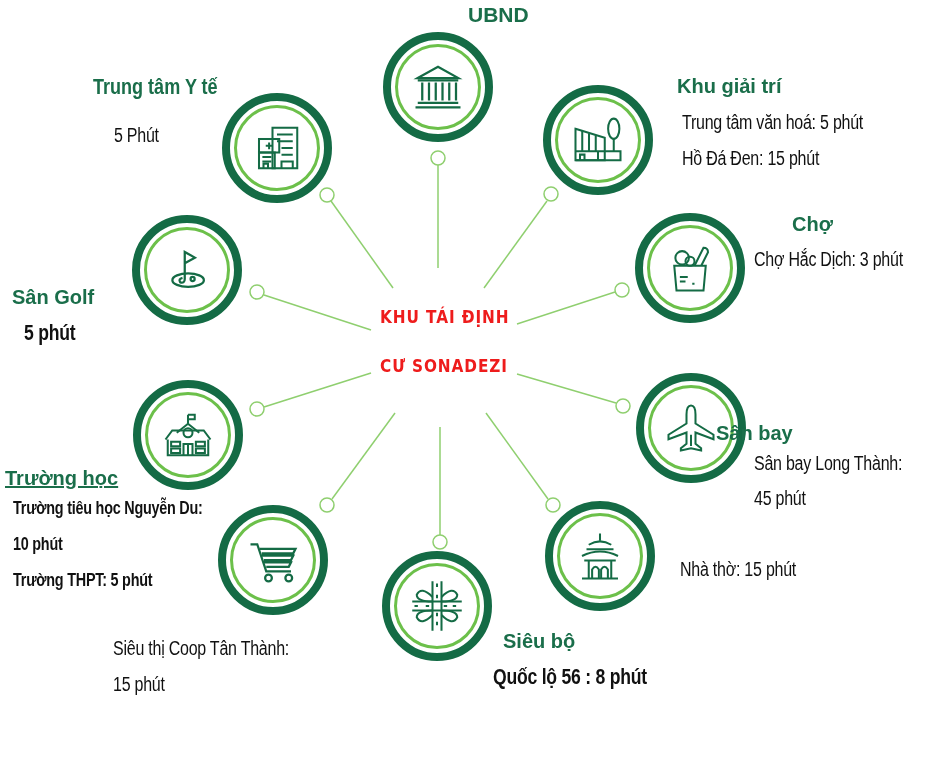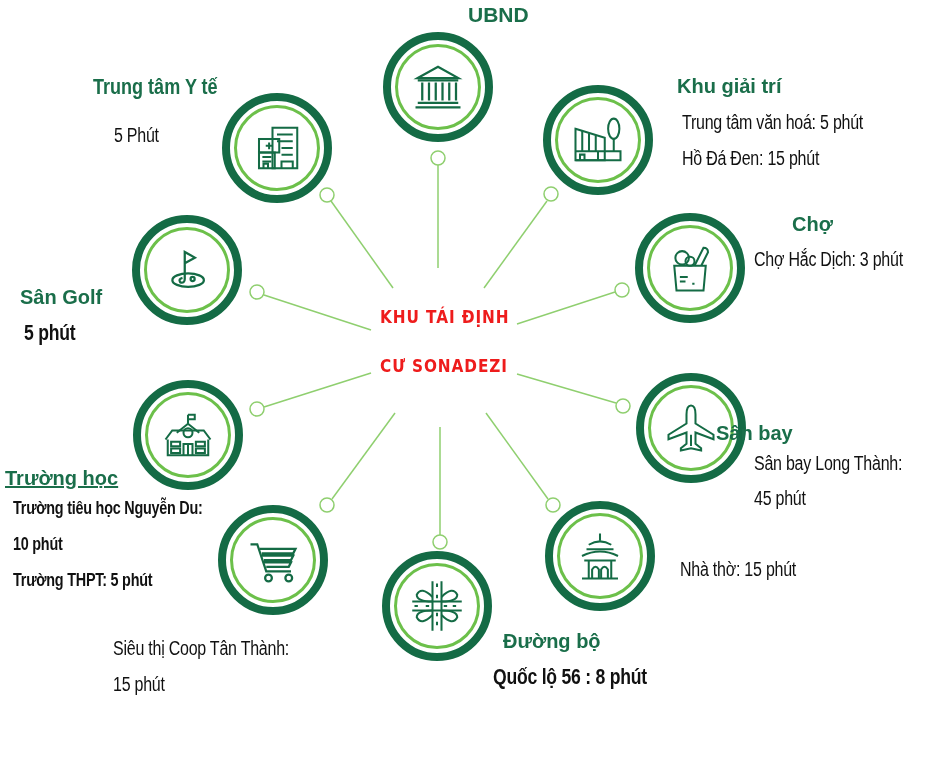--- a/index.html
+++ b/index.html
@@ -103,21 +103,21 @@
 <div class="label txt" style="left:754px; top:248px; font-weight:normal;">Chợ Hắc Dịch: 3 phút</div>
 
 <div class="hub" style="left:132px; top:215px;">
   <svg viewBox="0 0 48 48" fill="none" stroke="#146b45" stroke-width="2">
     <path d="M22 32 V8 L31 13 L22 18"></path>
       <ellipse cx="25" cy="33" rx="14" ry="6"></ellipse>
     <path d="M22 32 Q22 36 18 35 Q16 32 20 31"></path>
       <circle cx="29" cy="32" r="1.8"></circle>
   </svg>
 </div>
-<div class="label title" style="left:20px; top:286px;">Sân Golf</div>
+<div class="label title" style="left:12px; top:286px;">Sân Golf</div>
 <div class="label txt" style="left:24px; top:320px; font-size:22px;">5 phút</div>
 
 <div class="hub" style="left:133px; top:380px;">
   <svg viewBox="0 0 48 48" fill="none" stroke="#146b45" stroke-width="1.8">
     <path d="M24 6 V14 M24 6 H30 V10 H24"></path>
       <path d="M14 22 L24 14 L34 22"></path>
       <circle cx="24" cy="22" r="4"></circle>
     <path d="M4 28 L10 20 H38 L44 28 M6 28 V42 H42 V28"></path>
     <rect x="9" y="30" width="8" height="4"></rect>
       <rect x="9" y="36" width="8" height="4"></rect>
@@ -164,14 +164,14 @@
 <div class="hub" style="left:382px; top:551px;">
   <svg viewBox="0 0 48 48" fill="none" stroke="#146b45" stroke-width="1.8">
     <path d="M20 2 V46 M28 2 V46 M2 20 H46 M2 28 H46"></path>
     <path d="M24 4 V10 M24 14 V18 M24 30 V34 M24 38 V44 M4 24 H10 M14 24 H18 M30 24 H34 M38 24 H44" stroke-dasharray="3 3"></path>
     <path d="M20 16 Q10 6 6 14 Q6 20 20 20"></path>
       <path d="M28 16 Q38 6 42 14 Q42 20 28 20"></path>
     <path d="M20 32 Q10 42 6 34 Q6 28 20 28"></path>
       <path d="M28 32 Q38 42 42 34 Q42 28 28 28"></path>
   </svg>
 </div>
-<div class="label title" style="left:503px; top:630px;">Đường bộ</div>
+<div class="label title" style="left:503px; top:630px;">Siêu bộ</div>
 <div class="label txt" style="left:493px; top:664px; font-size:22px;">Quốc lộ 56 : 8 phút</div>
 
 </body></html>

